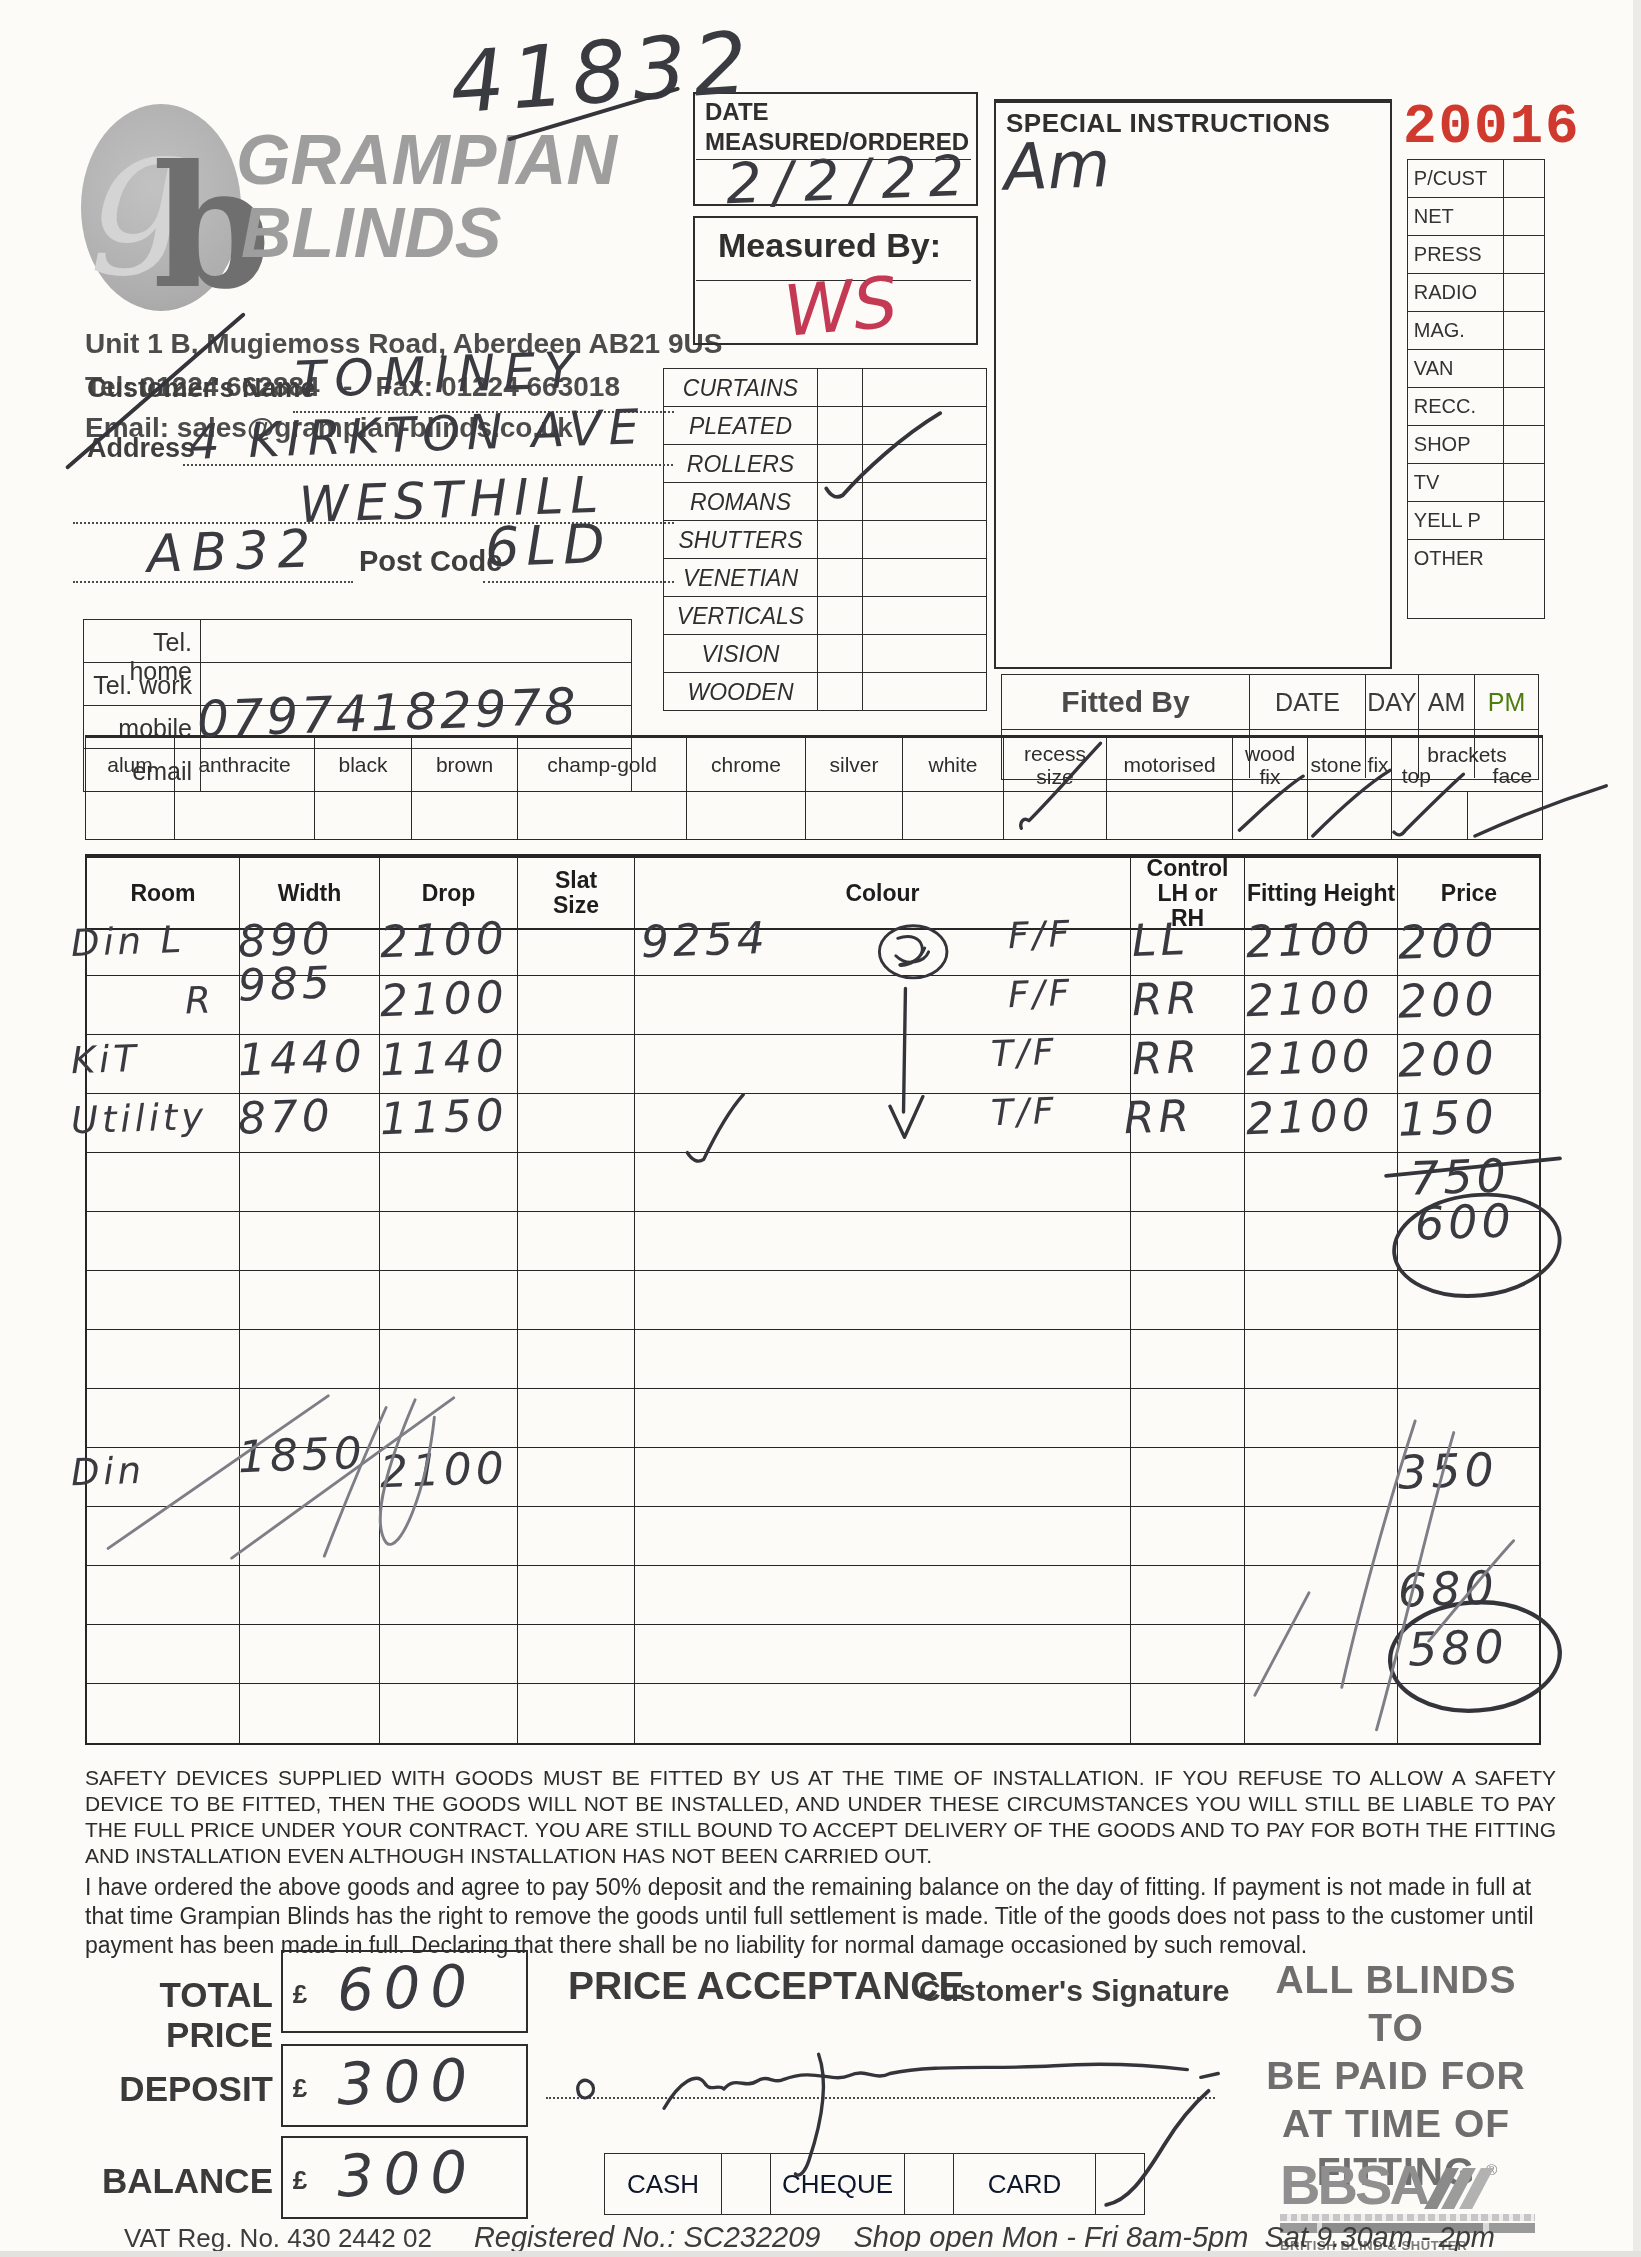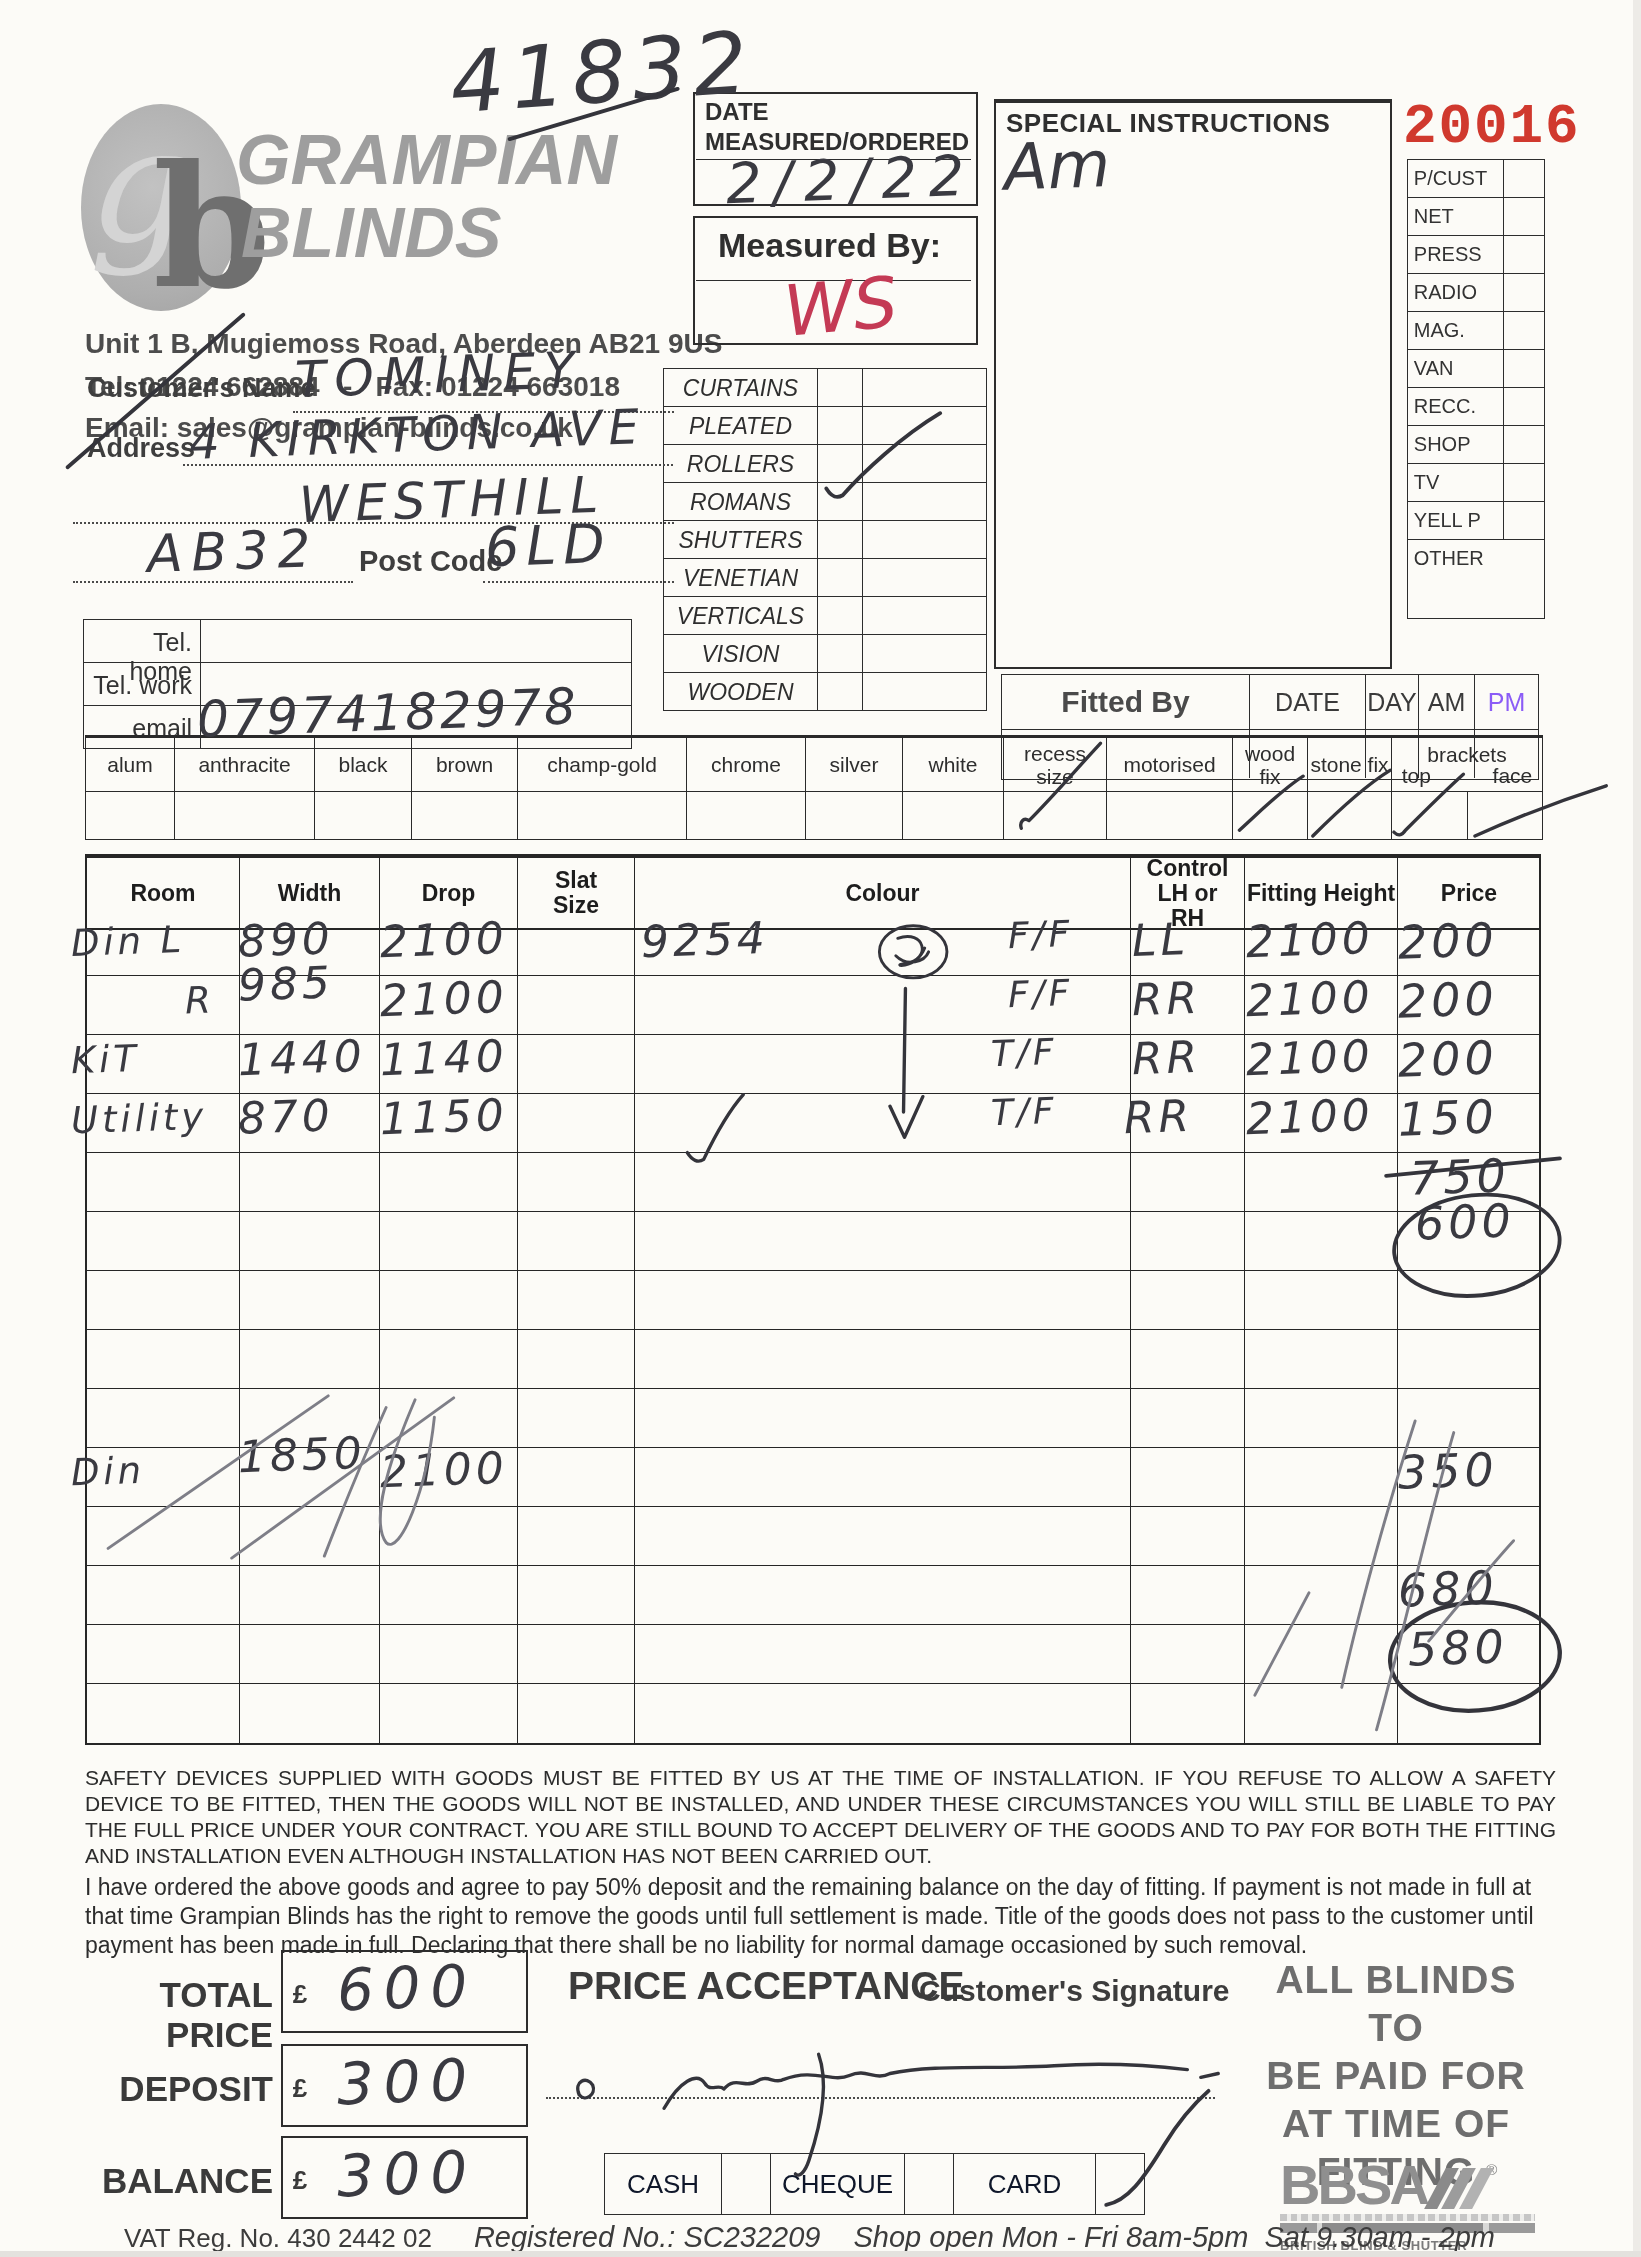--- a/index.html
+++ b/index.html
@@ -125,21 +125,21 @@
         <div class="cll" style="border-right: none;">OTHER</div>
       </div>
     </div>
 
   <div class="abs b2" style="left:1001px;top:674px;width:536px;height:104px;">
     <div style="display:flex;height:54px;border-bottom:1.9px solid #2d2d2d;">
       <div style="width:247px;border-right:1.9px solid #2d2d2d;font-weight:bold;color:#4a4a4a;font-size:30px;display:flex;align-items:center;justify-content:center;">Fitted By</div>
       <div style="width:115px;border-right:1.9px solid #2d2d2d;font-size:25px;color:#3a3a3a;display:flex;align-items:center;justify-content:center;">DATE</div>
       <div style="width:52px;border-right:1.9px solid #2d2d2d;font-size:25px;color:#3a3a3a;display:flex;align-items:center;justify-content:center;">DAY</div>
       <div style="width:55px;border-right:1.9px solid #2d2d2d;font-size:25px;color:#3a3a3a;display:flex;align-items:center;justify-content:center;">AM</div>
-      <div style="flex:1;font-size:25px;color:#8b5cf6;display:flex;align-items:center;justify-content:center;">PM</div>
+      <div style="flex:1;font-size:25px;color:#4d7c0f;display:flex;align-items:center;justify-content:center;">PM</div>
     </div>
     <div style="display:flex;height:48px;">
       <div style="width:247px;border-right:1.9px solid #2d2d2d;"></div>
       <div style="width:115px;border-right:1.9px solid #2d2d2d;"></div>
       <div style="width:52px;border-right:1.9px solid #2d2d2d;"></div>
       <div style="width:55px;border-right:1.9px solid #2d2d2d;"></div>
       <div style="flex:1;"></div>
     </div>
   </div>
 
@@ -157,20 +157,24 @@
   <div class="dots" style="left:73px;top:581px;width:280px;"></div>
   <div class="dots" style="left:483px;top:581px;width:191px;"></div>
 
   <div class="abs b2" style="left:83px;top:619px;width:547px;">
       <div class="ctrow">
         <div class="ctl">Tel. home</div>
         <div class="ctv"></div>
       </div>
       <div class="ctrow">
         <div class="ctl">Tel. work</div>
+        <div class="ctv"></div>
+      </div>
+      <div class="ctrow">
+        <div class="ctl">mobile</div>
         <div class="ctv"></div>
       </div>
       <div class="ctrow">
         <div class="ctl">email</div>
         <div class="ctv"></div>
       </div>
     </div>
   <div class="hw" style="left:197px;top:684px;font-size:50px;letter-spacing:2.9px;">07974182978</div>
 
   <div class="abs b2" style="left:663px;top:368px;width:322px;">

